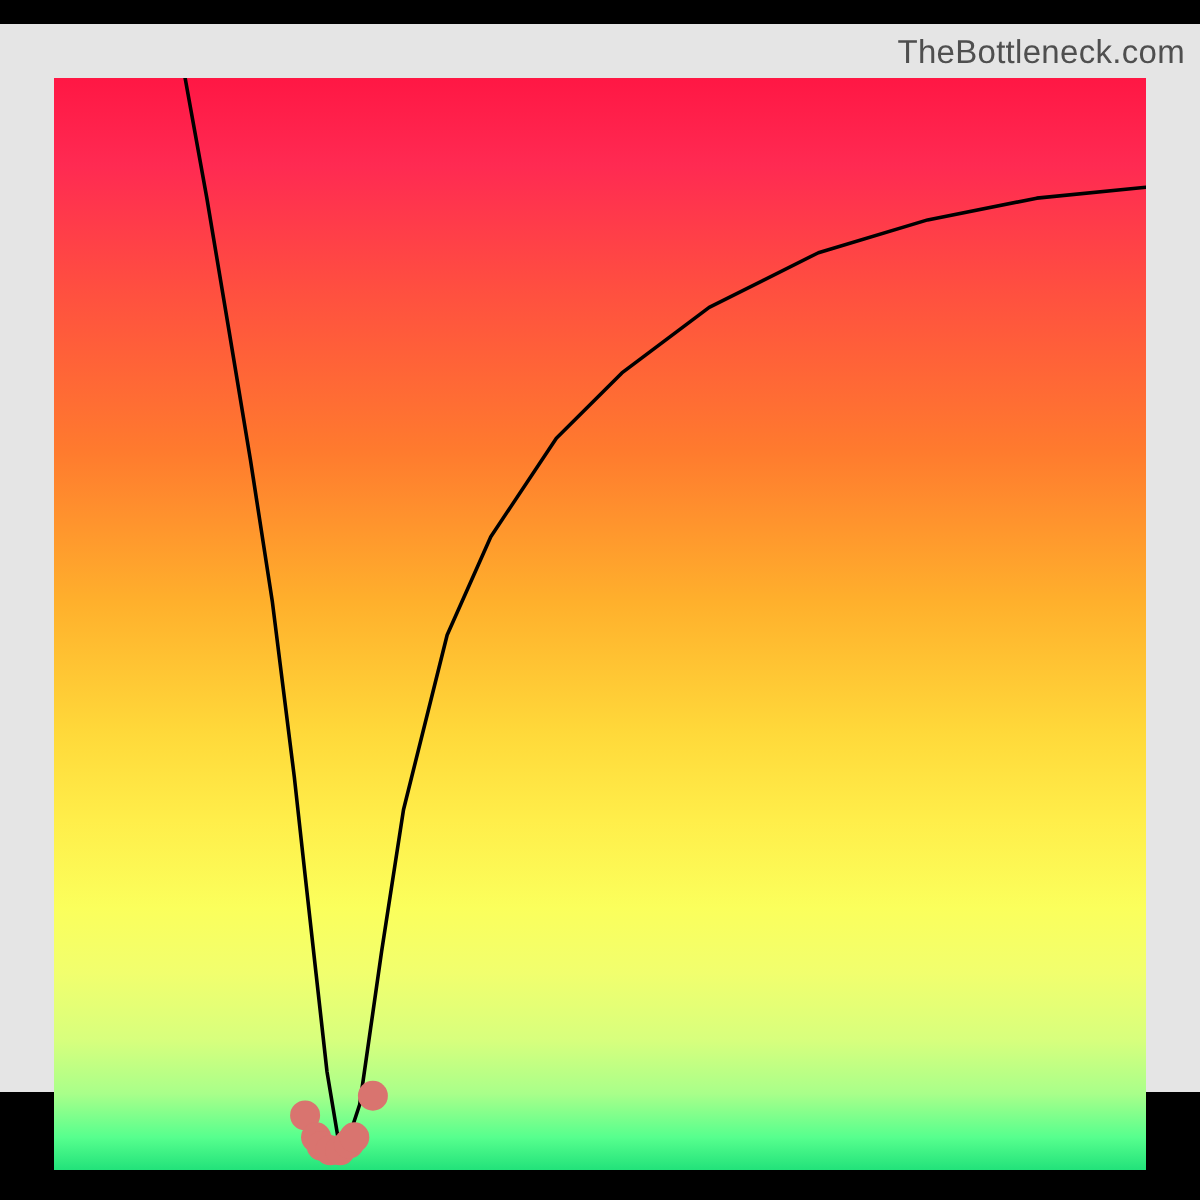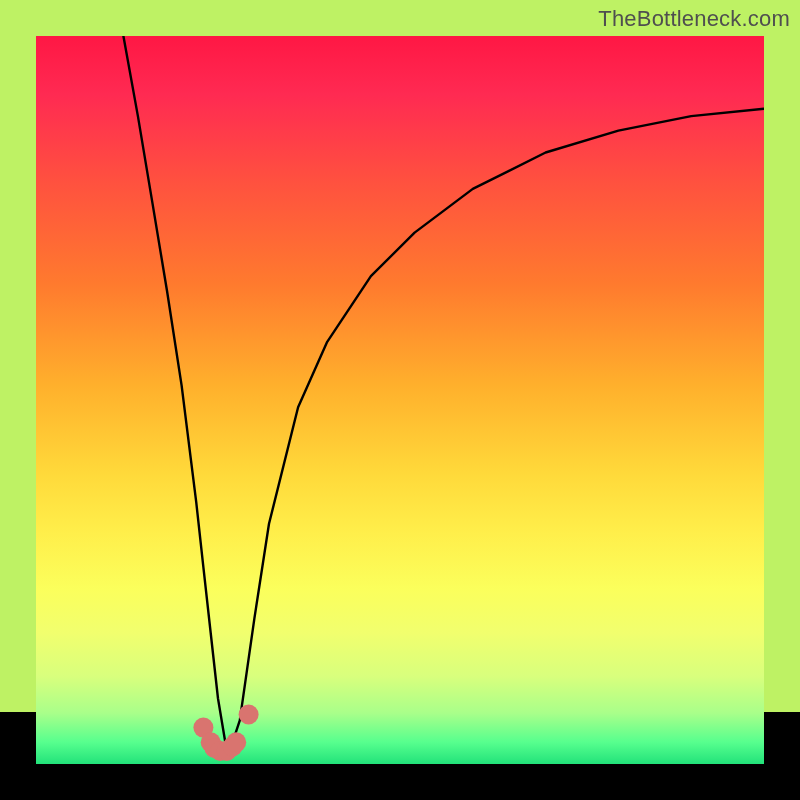--- a/index.html
+++ b/index.html
@@ -7,24 +7,24 @@
     padding: 0;
     width: 800px;
     height: 800px;
     background: #000;
     overflow: hidden;
     font-family: Arial, Helvetica, sans-serif;
   }
   .frame {
     position: absolute;
     left: 0;
-    top: 0;
+    top: 16px;
     width: 800px;
     height: 712px;
-    background: #bef264;
+    background: #e5e5e5;
   }
   .plot {
     position: absolute;
     left: 36px;
     top: 36px;
     width: 728px;
     height: 728px;
     background: linear-gradient(
       to bottom,
       #ff1744 0%,

